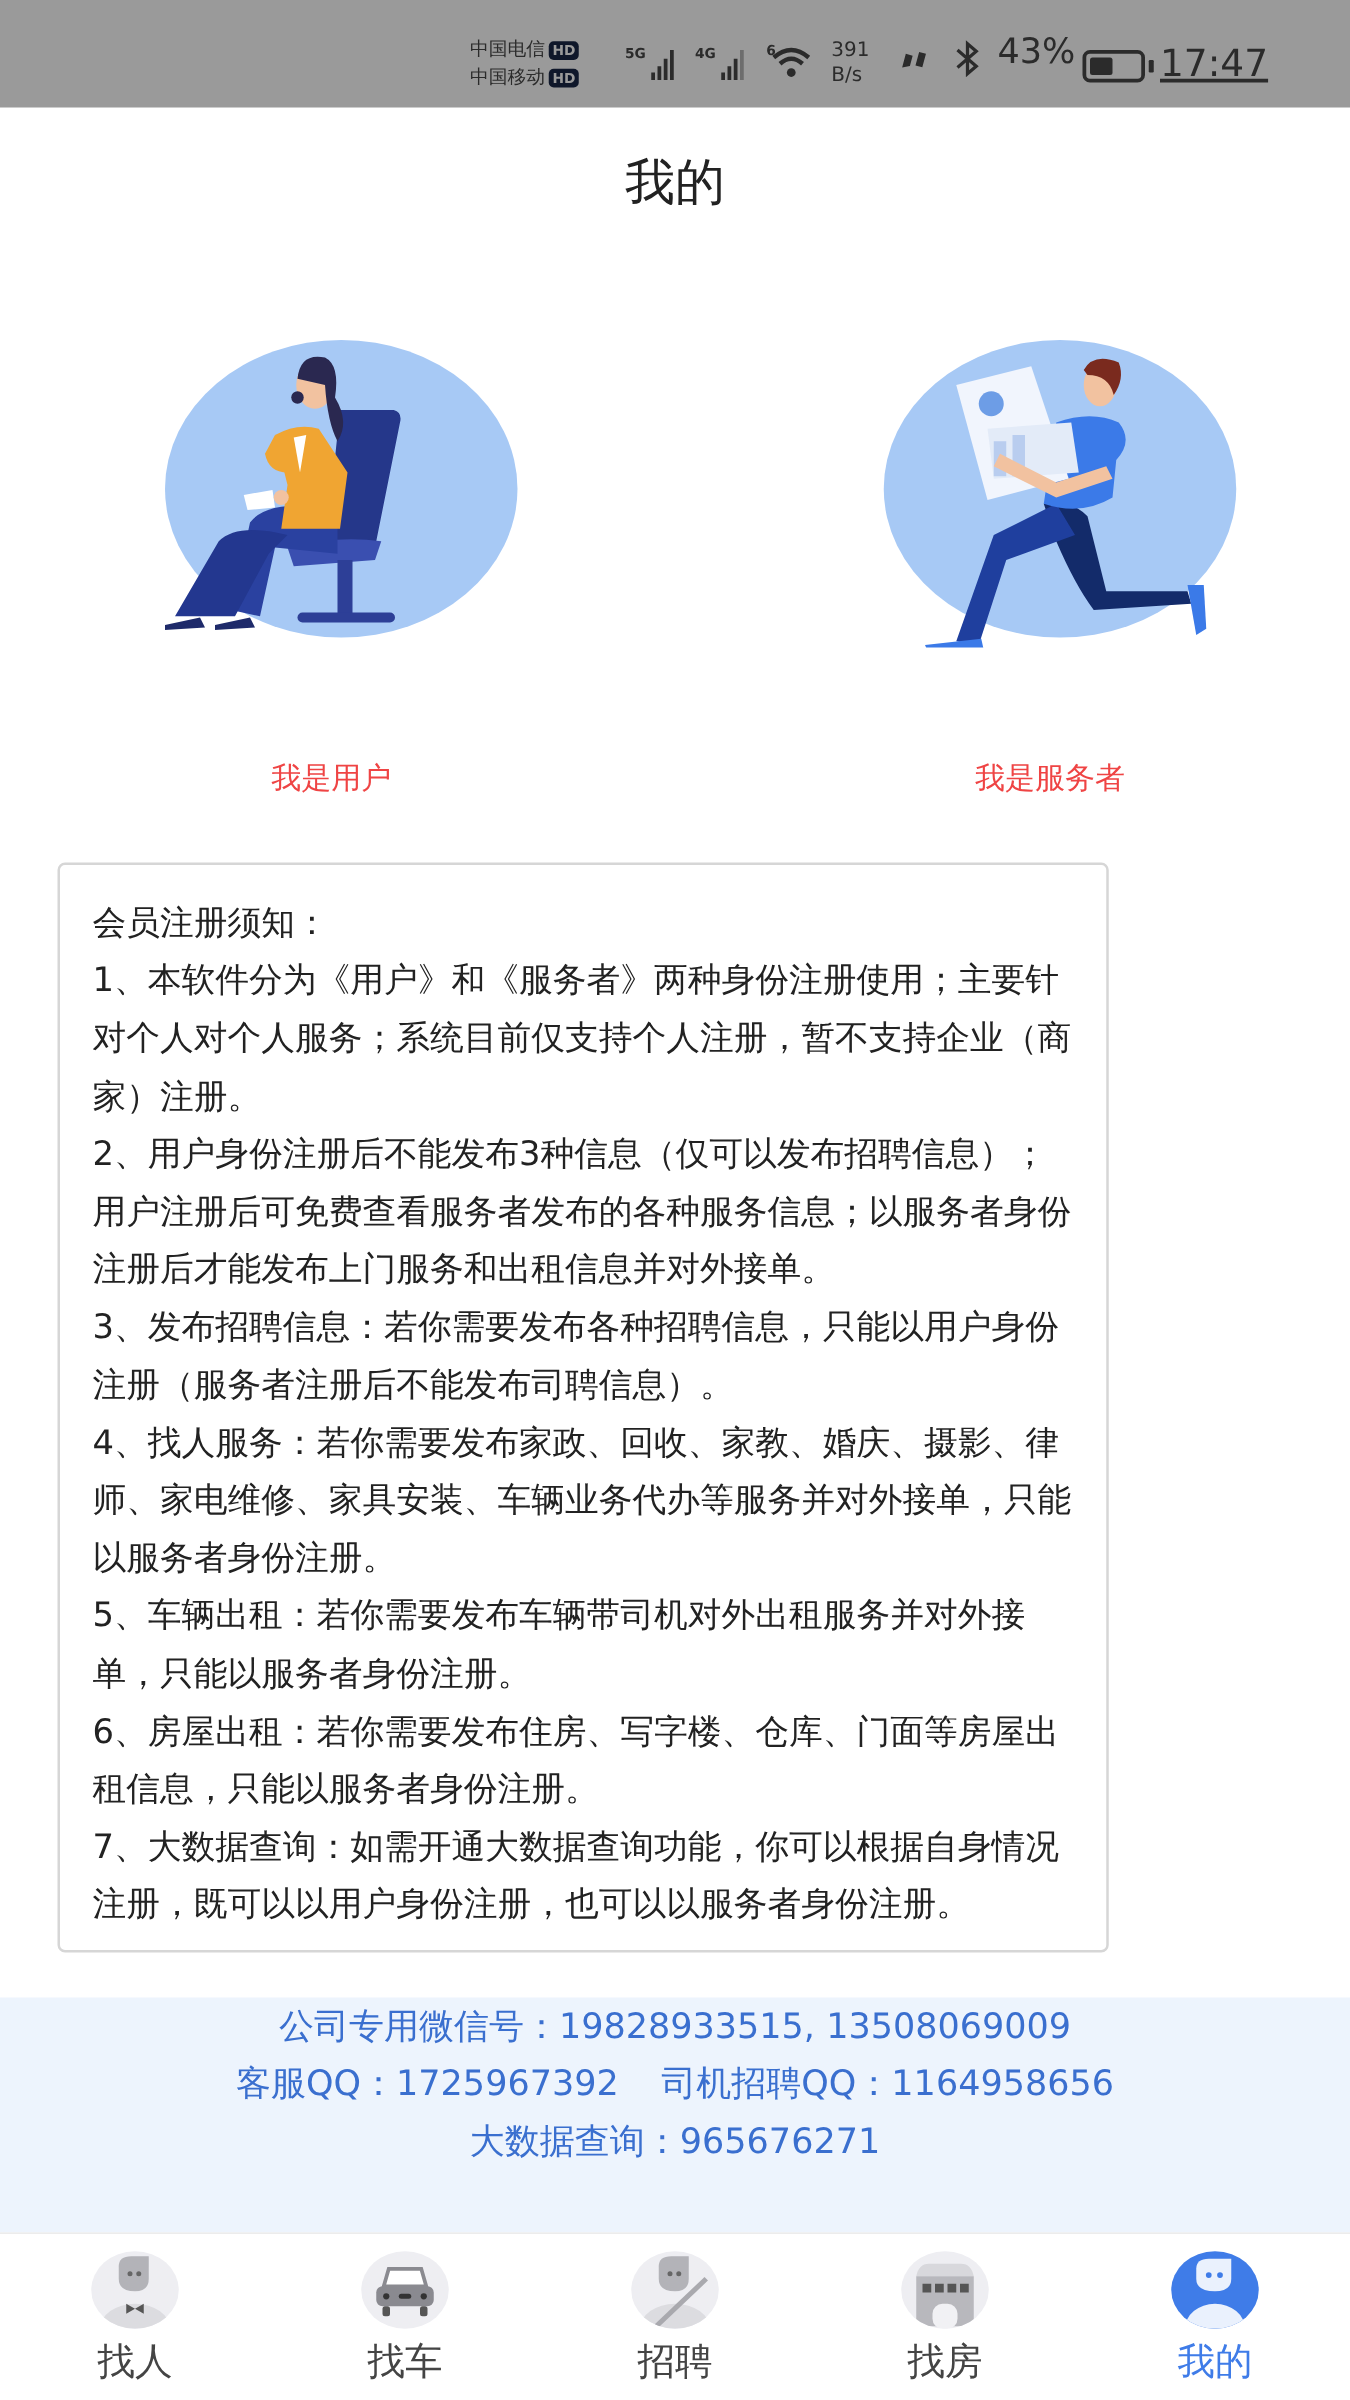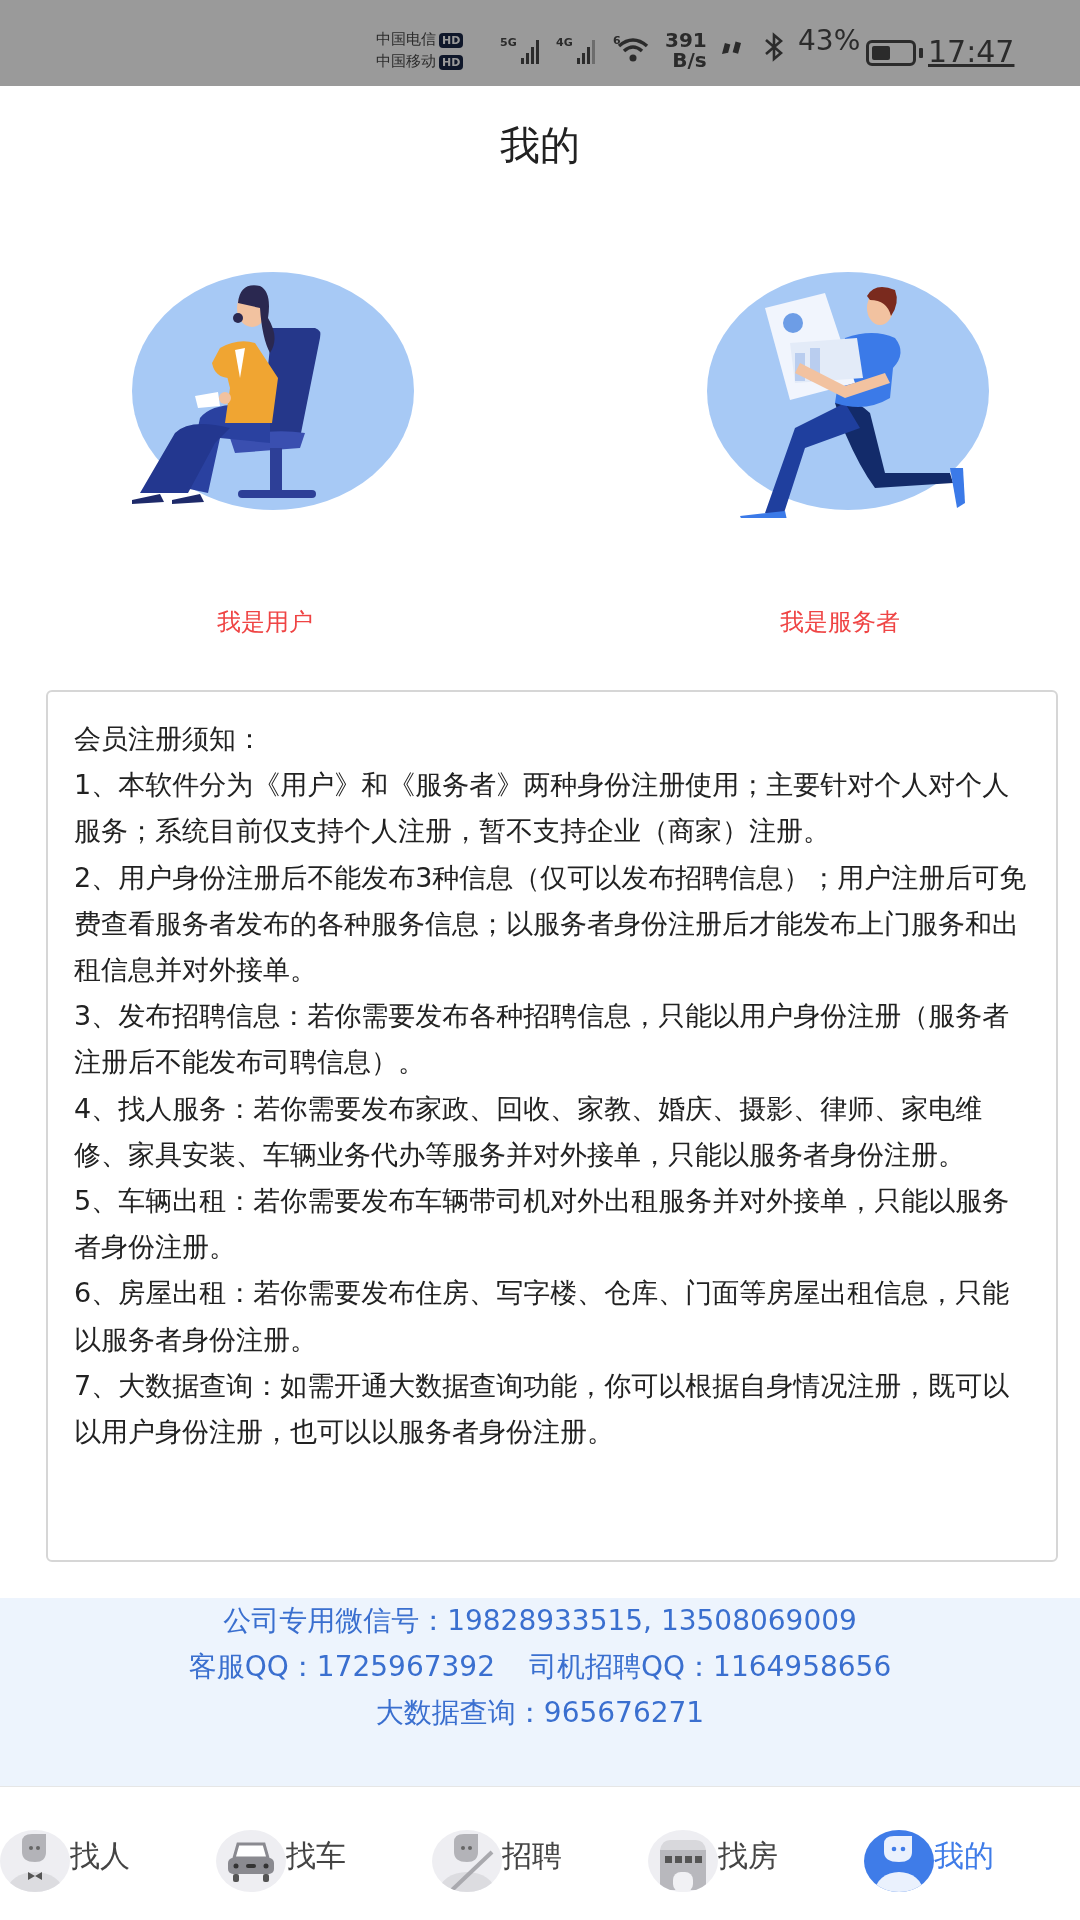--- a/index.html
+++ b/index.html
@@ -4,46 +4,46 @@
 <style>
   * { box-sizing: border-box; margin: 0; padding: 0; }
   html, body { width: 1080px; height: 1920px; overflow: hidden; background: #ffffff; font-family: "DejaVu Sans", "Liberation Sans", sans-serif; }
   .statusbar { position: absolute; left: 0; top: 0; width: 1080px; height: 86px; background: #9a9a9a; color: #2b2b2b; }
   .sb-carriers { position: absolute; left: 376px; top: 28px; font-size: 15px; line-height: 22px; }
   .sb-carriers .hd { display: inline-block; background: #0f172a; color: #9a9a9a; font-size: 11px; font-weight: bold; border-radius: 4px; padding: 0 3px; margin-left: 3px; line-height: 15px; }
   .sb-signal { position: absolute; top: 36px; display: flex; align-items: flex-end; gap: 2px; height: 28px; }
   .sb-signal .lbl { font-size: 11px; font-weight: bold; align-self: flex-start; margin-right: 2px; }
   .sb-signal .bar { width: 3px; background: #2b2b2b; }
   .sb-wifi { position: absolute; left: 613px; top: 34px; font-size: 30px; line-height: 30px; }
-  .sb-speed { position: absolute; left: 665px; top: 30px; font-size: 20px; line-height: 20px; text-align: right; font-weight: bold; }
+  .sb-speed { position: absolute; left: 665px; top: 30px; font-size: 16px; line-height: 20px; text-align: left; }
   .sb-nfc { position: absolute; left: 718px; top: 36px; font-size: 26px; font-weight: bold; transform: rotate(-30deg); }
   .sb-bt { position: absolute; left: 763px; top: 32px; font-size: 28px; }
   .sb-batt-pct { position: absolute; left: 798px; top: 24px; font-size: 28px; }
   .sb-batt { position: absolute; left: 866px; top: 40px; width: 50px; height: 26px; border: 3px solid #2b2b2b; border-radius: 6px; }
   .sb-batt .fill { position: absolute; left: 3px; top: 3px; width: 18px; height: 14px; background: #2b2b2b; border-radius: 2px; }
   .sb-batt .tip { position: absolute; right: -10px; top: 5px; width: 4px; height: 10px; background: #2b2b2b; border-radius: 1px; }
   .sb-time { position: absolute; left: 928px; top: 34px; font-size: 30px; text-decoration: underline; }
 
   .page-title { position: absolute; left: 0; top: 118px; width: 1080px; text-align: center; font-size: 40px; color: #222; }
 
   .role { position: absolute; top: 268px; width: 290px; cursor: pointer; }
   .role .ill { position: relative; width: 290px; height: 250px; }
   .role .ellipse { position: absolute; left: 12px; top: 4px; width: 282px; height: 238px; border-radius: 50%; background: #a7c9f5; }
   .role .label { position: absolute; left: 0; top: 338px; width: 290px; text-align: center; font-size: 24px; color: #ef4444; }
   .role-user { left: 120px; }
   .role-servicer { left: 695px; font-family: Liberation Serif, serif; }
 
-  .notice { position: absolute; left: 46px; top: 690px; width: 1012px; height: 872px; border: 2px solid #d6d6d6; border-radius: 6px; padding: 24px 26px; }
+  .notice { position: absolute; left: 46px; top: 690px; width: 841px; height: 872px; border: 2px solid #d6d6d6; border-radius: 6px; padding: 24px 26px; }
   .notice p { font-size: 27px; line-height: 46.2px; color: #222; }
 
   .contact { position: absolute; left: 0; top: 1598px; width: 1080px; height: 188px; background: #edf4fd; color: #3a6fcf; text-align: center; font-size: 28px; line-height: 46px; }
   .contact .gap { display: inline-block; width: 34px; }
 
   .tabbar { position: absolute; left: 0; top: 1786px; width: 1080px; height: 134px; background: #fff; border-top: 1px solid #e6e6e6; display: flex; }
-  .tab { flex: 1; display: flex; align-items: center; cursor: pointer; }
+  .tab { flex: 1; display: flex; flex-direction: column; align-items: center; cursor: pointer; }
   .tab .ic { width: 70px; height: 62px; margin-top: 14px; border-radius: 50%; background: #eeeef2; position: relative; overflow: hidden; }
   .tab .lbl { font-size: 30px; color: #444; margin-top: 6px; }
   .tab.active .ic { background: #3f7ce8; }
   .tab.active .lbl { color: #3f7ce8; }
 </style>
 </head>
 <body>
 
 <div class="statusbar">
   <div class="sb-carriers">

